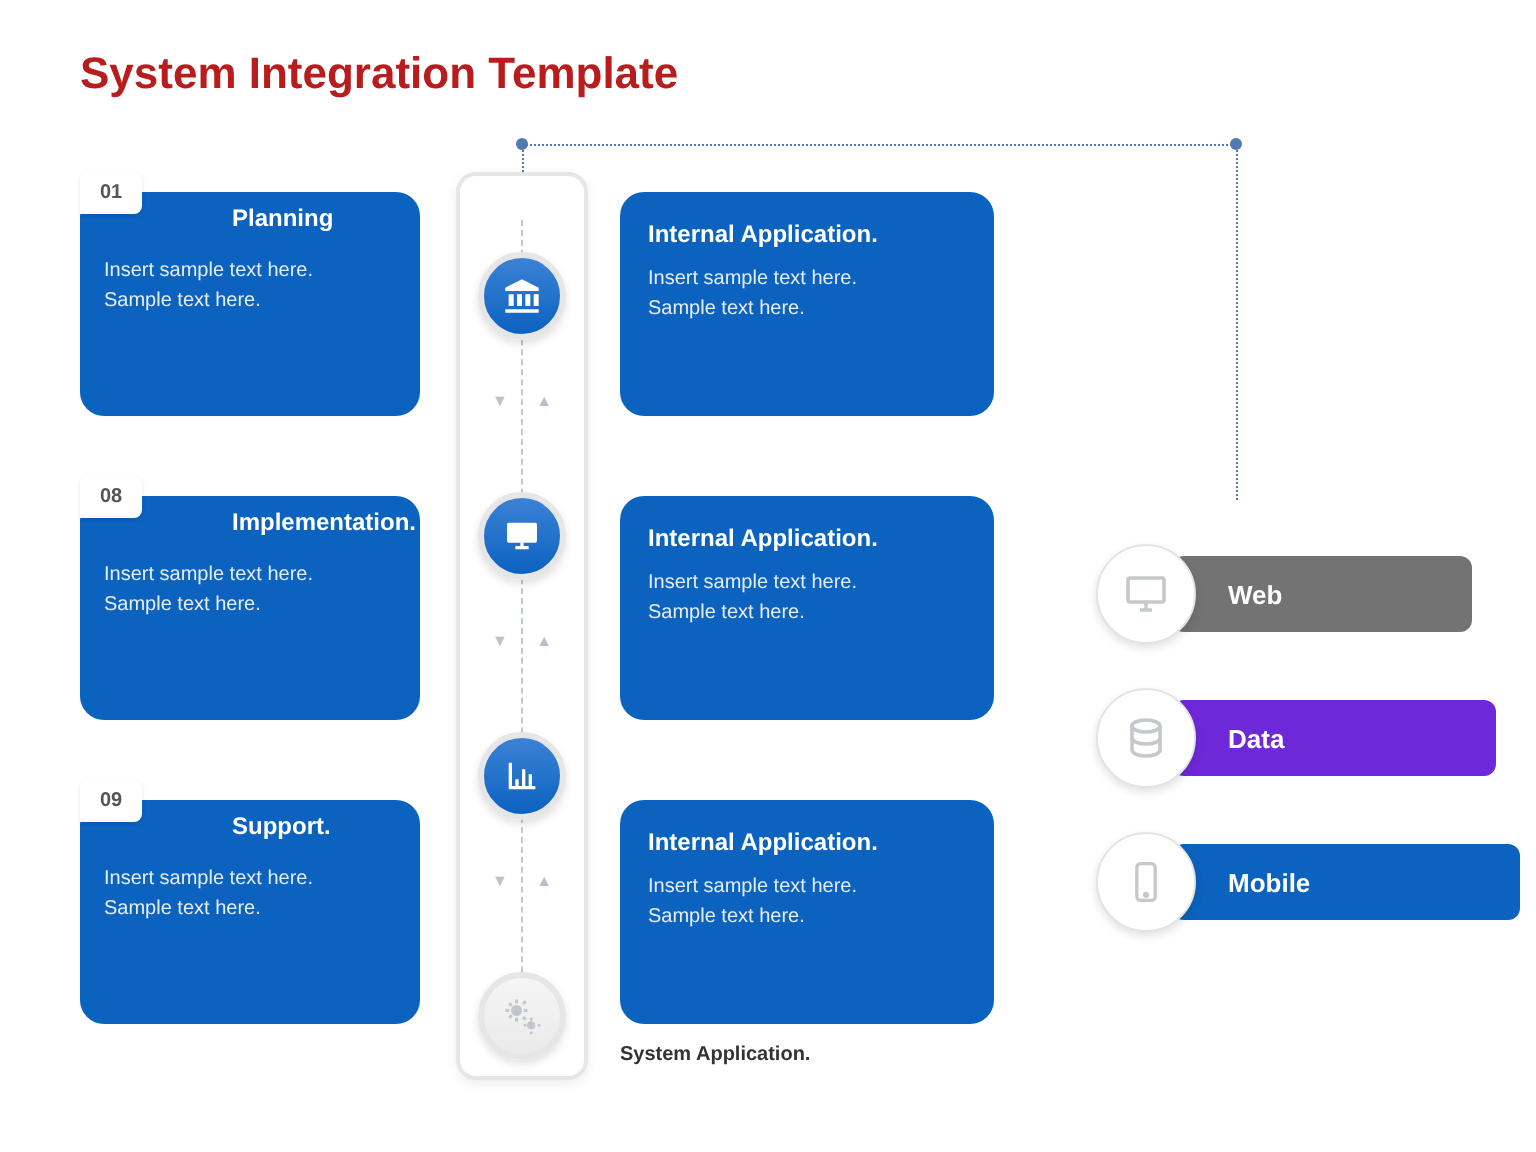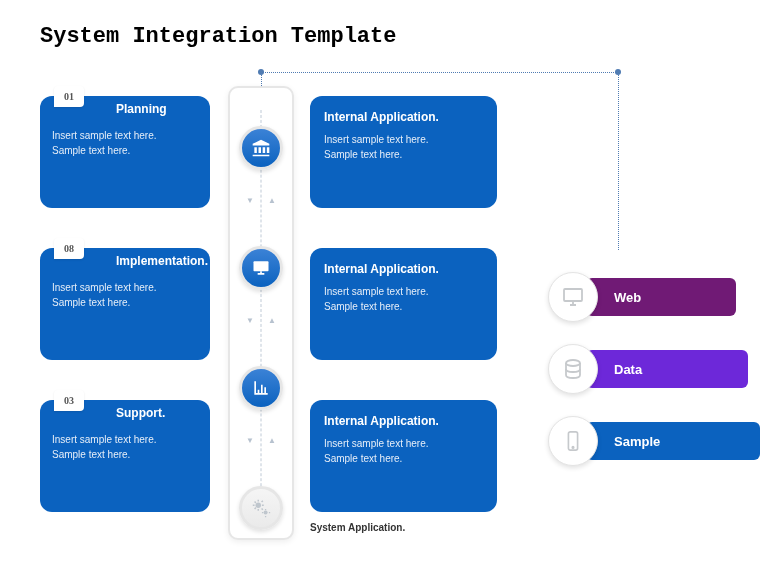--- a/index.html
+++ b/index.html
@@ -1,21 +1,21 @@
 <!DOCTYPE html>
 <html><head>
 <meta charset="utf-8">
 <style>
   * { box-sizing: border-box; margin: 0; padding: 0; }
   body { width: 768px; height: 576px; font-family: Arial, sans-serif; background: #fff; position: relative; overflow: hidden; }
-  .title { position: absolute; top: 24px; left: 40px; font-size: 22px; font-weight: bold; color: #000000; font-family: Liberation Mono, monospace; }
+  .title { position: absolute; top: 24px; left: 40px; font-size: 22px; font-weight: bold; color: #b91c1c; }
 
   
   .step-card { position: absolute; left: 40px; width: 170px; height: 112px; background: #0b62bf; border-radius: 12px; color: #fff; padding: 10px 12px 12px 12px; }
-  .step-card .num-tab { position: absolute; top: -10px; left: 14px; background: #fff; color: #555; font-size: 10px; font-weight: bold; padding: 5px 10px 5px 10px; border-radius: 4px 4px 4px 0; box-shadow: 0 1px 2px rgba(0,0,0,0.1); font-family: Liberation Serif, serif; }
+  .step-card .num-tab { position: absolute; top: -10px; left: 0; background: #fff; color: #555; font-size: 10px; font-weight: bold; padding: 5px 10px 5px 10px; border-radius: 4px 4px 4px 0; box-shadow: 0 1px 2px rgba(0,0,0,0.1); }
   .step-card .step-title { font-weight: bold; font-size: 12px; margin-left: 48px; margin-top: -4px; padding-left: 16px; }
   .step-card .step-body { font-size: 10px; line-height: 1.5; margin-top: 12px; color: #e6eef8; }
 
   
   .timeline { position: absolute; top: 86px; left: 228px; width: 66px; height: 454px; background: #fff; border: 2px solid #e6e6e6; border-radius: 10px; box-shadow: 0 2px 6px rgba(0,0,0,0.07); }
   .timeline-line { position: absolute; left: 50%; top: 22px; bottom: 22px; border-left: 1px dashed #bfcad6; transform: translateX(-50%); }
   .tl-node { position: absolute; left: 50%; transform: translateX(-50%); width: 44px; height: 44px; border-radius: 50%; background: linear-gradient(180deg,#3b82d6 0%, #0b62bf 100%); border: 3px solid #e6e6e6; box-shadow: 0 2px 4px rgba(0,0,0,0.12); display: flex; align-items: center; justify-content: center; color: #fff; }
   .tl-node.bottom { background: linear-gradient(180deg,#f5f5f5,#eaeaea); color:#bfc6cd; }
   .tl-arrows { position: absolute; left: 50%; transform: translateX(-50%); width: 30px; height: 24px; display: flex; justify-content: space-between; align-items: center; font-size: 8px; color: #b7c2cf; }
 
@@ -23,21 +23,21 @@
   .app-card { position: absolute; left: 310px; width: 187px; height: 112px; background: #0b62bf; border-radius: 12px; color: #fff; padding: 14px 14px; }
   .app-card .app-title { font-weight: bold; font-size: 12px; }
   .app-card .app-body { font-size: 10px; line-height: 1.5; margin-top: 8px; color: #e6eef8; }
 
   .caption { position: absolute; left: 310px; top: 522px; font-size: 10px; font-weight: bold; color: #333; }
 
   
   .channel { position: absolute; left: 548px; }
   .channel-circle { position: absolute; left: 0; top: 50%; transform: translateY(-50%); width: 50px; height: 50px; border-radius: 50%; background: #fff; border: 1px solid #e4e4e4; box-shadow: 0 2px 5px rgba(0,0,0,0.12); display: flex; align-items: center; justify-content: center; color: #c6c9cc; }
   .channel-pill { position: absolute; left: 38px; top: 50%; transform: translateY(-50%); height: 38px; border-radius: 6px; color: #fff; font-weight: bold; font-size: 13px; display: flex; align-items: center; padding-left: 28px; padding-right: 20px; }
-  .ch-web .channel-pill { width: 150px; background: #701a75; }
+  .ch-web .channel-pill { width: 150px; background: #737373; }
   .ch-data .channel-pill { width: 162px; background: #6d28d9; }
   .ch-mobile .channel-pill { width: 174px; background: #0b62bf; }
 
   
   .dotted-h { position: absolute; border-top: 1.5px dotted #4f7bb2; }
   .dotted-v { position: absolute; border-left: 1.5px dotted #4f7bb2; }
   .dot { position: absolute; width: 6px; height: 6px; background: #4f7bb2; border-radius: 50%; transform: translate(-50%,-50%); }
 
   svg { display: block; }
 </style>
@@ -64,21 +64,21 @@
 <div class="step-card" style="top:248px;">
   <div class="num-tab">08</div>
   <div class="step-title">Implementation.</div>
   <div class="step-body">
     <span>Insert sample text here.</span><br>
     <span>Sample text here.</span>
   </div>
 </div>
 
 <div class="step-card" style="top:400px;">
-  <div class="num-tab">03</div>
+  <div class="num-tab">09</div>
   <div class="step-title">Support.</div>
   <div class="step-body">
     <span>Insert sample text here.</span><br>
     <span>Sample text here.</span>
   </div>
 </div>
 
 <div class="timeline">
   <div class="timeline-line"></div>
   <div class="tl-node" style="top:38px;">
@@ -175,21 +175,21 @@
           <ellipse cx="12" cy="6" rx="7" ry="3"></ellipse>
           <path d="M5 6v6c0 1.7 3.1 3 7 3s7-1.3 7-3V6"></path>
           <path d="M5 12v6c0 1.7 3.1 3 7 3s7-1.3 7-3v-6"></path>
         </svg>
     </span>
   </div>
 </div>
 
 <div class="channel ch-mobile" style="top:416px; height:50px;">
   <div class="channel-pill">
-      <span>Sample</span>
+      <span>Mobile</span>
     </div>
   <div class="channel-circle">
     <span>
       <svg width="22" height="22" viewBox="0 0 24 24" fill="none" stroke="currentColor" stroke-width="1.8">
           <rect x="7" y="2" width="10" height="20" rx="2"></rect>
           <circle cx="12" cy="19" r="0.8" fill="currentColor"></circle>
         </svg>
     </span>
   </div>
 </div>

